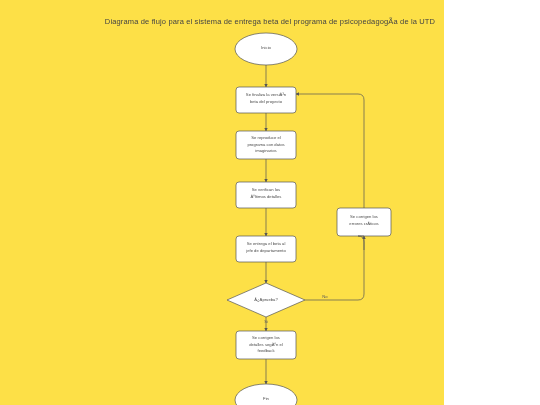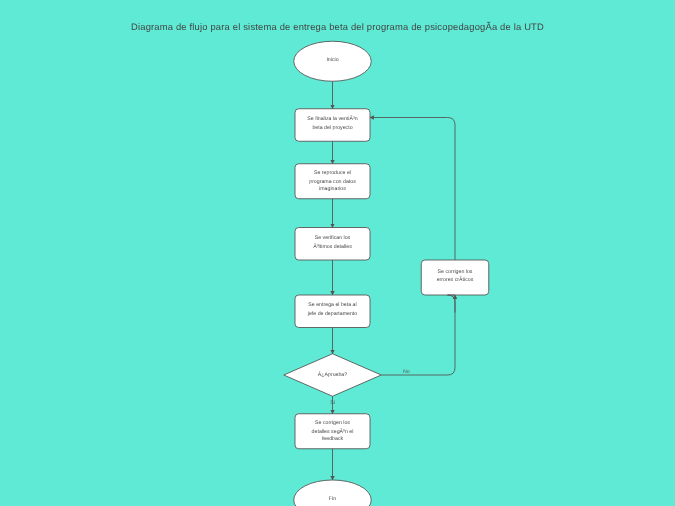--- a/index.html
+++ b/index.html
@@ -2,23 +2,23 @@
 <html><head>
 <meta charset="utf-8">
 <style>
   html, body {
     margin: 0;
     padding: 0;
     background: #ffffff;
   }
   #canvas {
     position: relative;
-    width: 540px;
+    width: 444px;
     height: 405px;
-    background: #5eead4;
+    background: #fde047;
     overflow: hidden;
     font-family: "Liberation Sans", sans-serif;
   }
   #title {
     position: absolute;
     left: 0;
     top: 17px;
     width: 540px;
     text-align: center;
     font-size: 7.5px;

